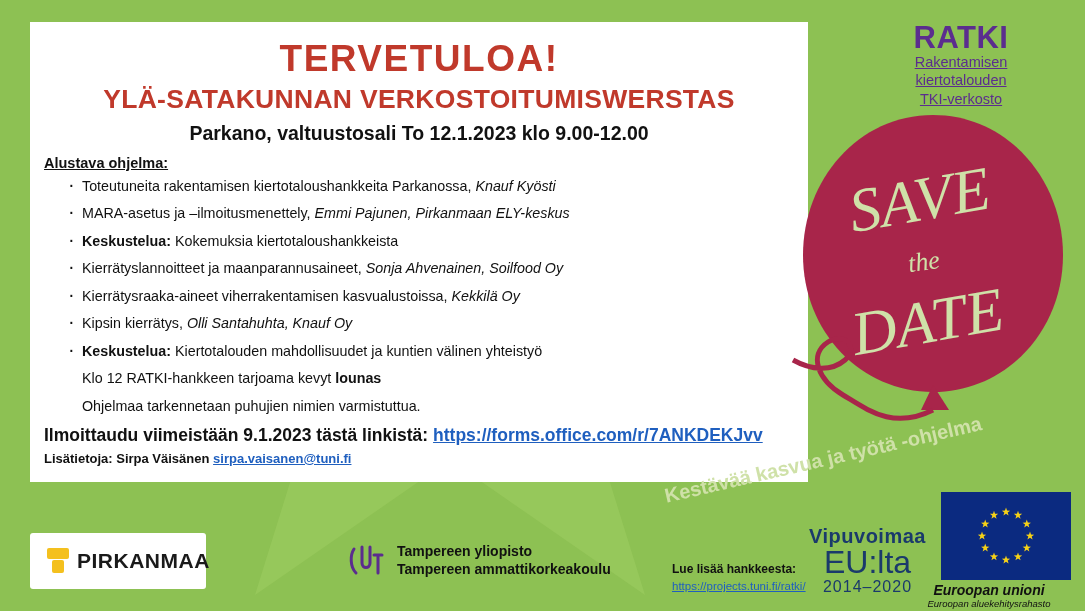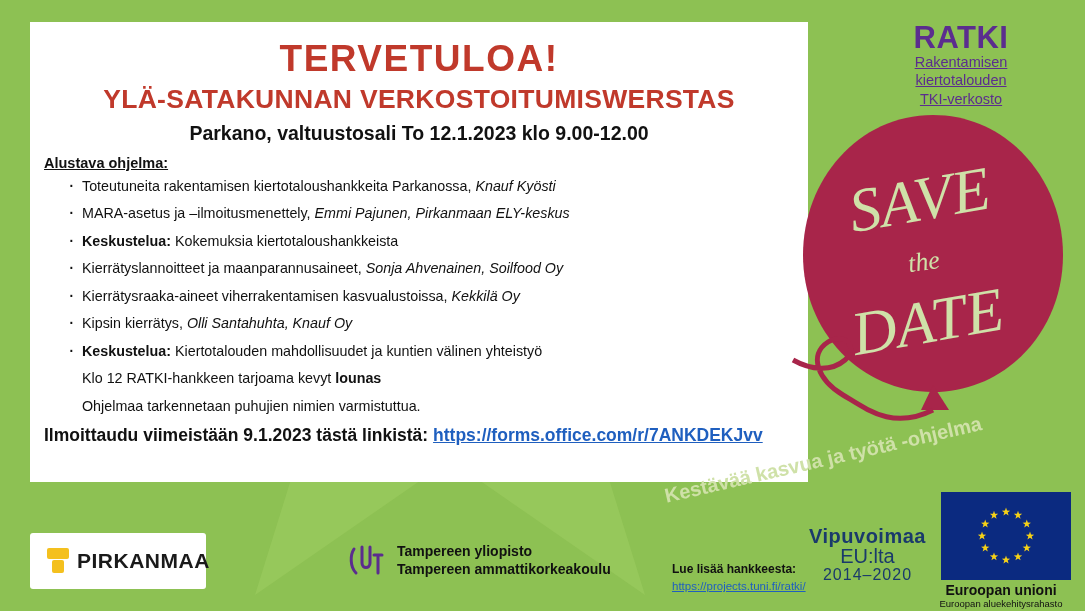--- a/index.html
+++ b/index.html
@@ -209,36 +209,37 @@
 
   .vipuvoimaa{
     position:absolute;
     left:795px;top:525px;
     width:145px;
     text-align:center;
     z-index:3;
     color:#1a3a6b;
   }
   .vipuvoimaa .vv1{font-size:20px;font-weight:bold;letter-spacing:0.5px;}
-  .vipuvoimaa .vv2{font-size:20px;line-height:1;margin-top:-2px;}
+  .vipuvoimaa .vv2{font-size:32px;line-height:1;margin-top:-2px;}
   .vipuvoimaa .vv3{font-size:16px;letter-spacing:1px;}
 
   .eu-flag{
     position:absolute;
     right:14px;top:492px;
     width:130px;height:88px;
     background:#0b2a80;
     z-index:3;
   }
   .eu-caption{
     position:absolute;
-    right:8px;top:582px;
+    right:20px;top:582px;
     width:152px;
     text-align:center;
     z-index:3;
+    font-style:italic;
   }
   .eu-caption .euc1{font-size:14px;font-weight:bold;color:#111;}
   .eu-caption .euc2{font-size:9.5px;color:#111;}
 
   .lue{
     position:absolute;
     left:672px;top:562px;
     z-index:3;
     text-align:left;
   }
@@ -274,20 +275,24 @@
       <li class="bulleted"><span class="bold">Keskustelua:</span><span> Kiertotalouden mahdollisuudet ja kuntien välinen yhteistyö</span></li>
       <li><span>Klo 12 RATKI-hankkeen tarjoama kevyt </span><span class="bold">lounas</span></li>
       <li><span>Ohjelmaa tarkennetaan puhujien nimien varmistuttua.</span></li>
     </ul>
 
   <div class="signup">
     <span>Ilmoittaudu viimeistään 9.1.2023 tästä linkistä:</span>
     <a href="#">https://forms.office.com/r/7ANKDEKJvv</a>
   </div>
 
+  <div class="moreinfo">
+    <span>Lisätietoja: Sirpa Väisänen</span>
+    <a href="#">sirpa.vaisanen@tuni.fi</a>
+  </div>
 </div>
 
 <div class="ratki">
   <div class="ratki-title">RATKI</div>
   <div class="ratki-line">Rakentamisen</div>
   <div class="ratki-line">kiertotalouden</div>
   <div class="ratki-line">TKI-verkosto</div>
 </div>
 
 <div class="balloon">

